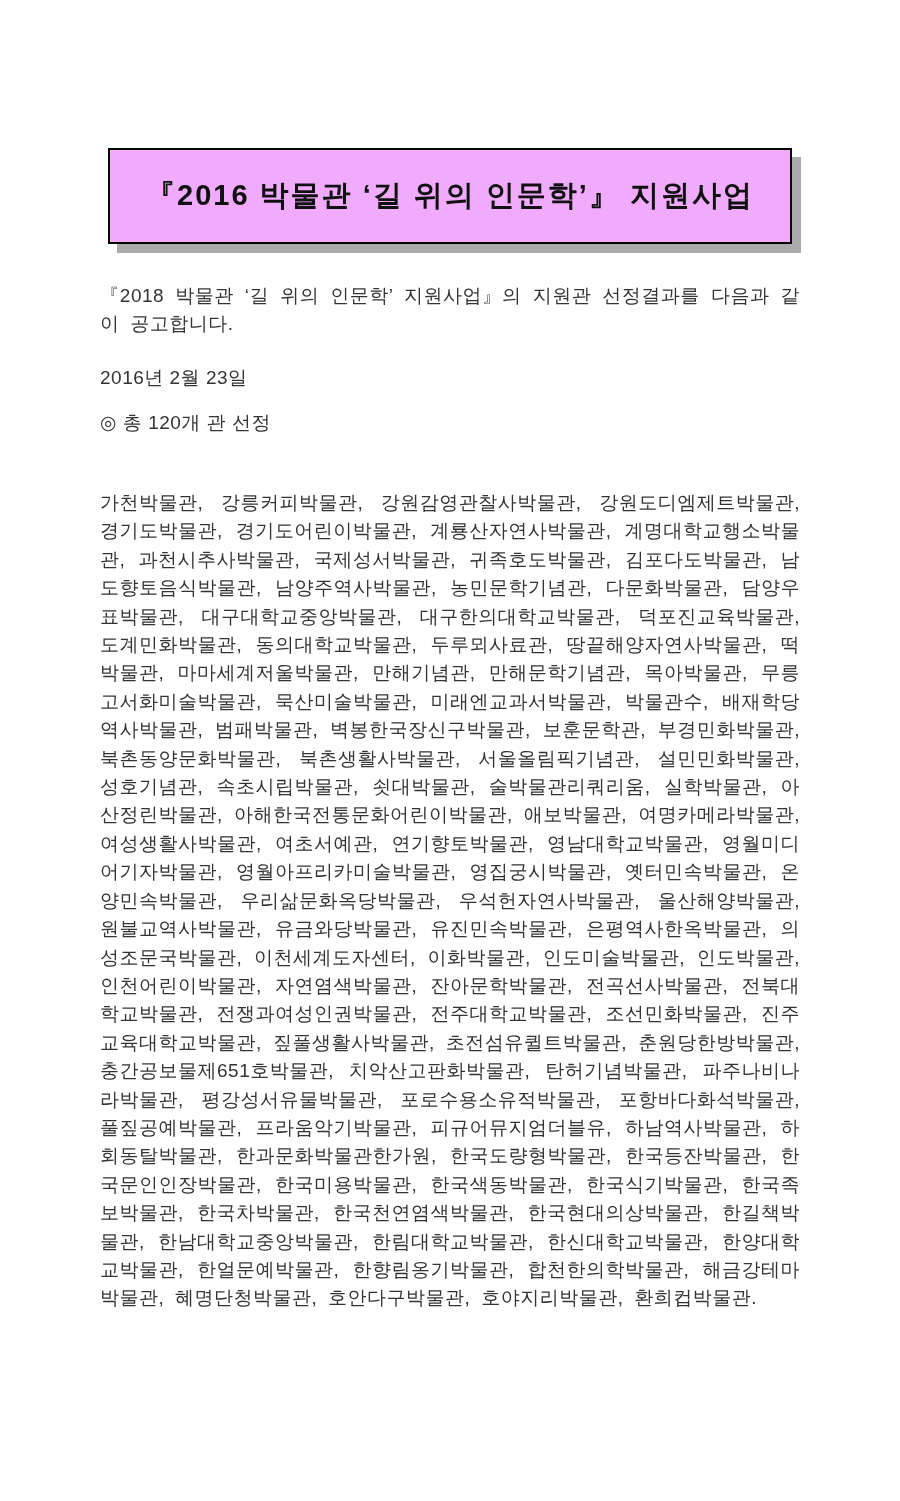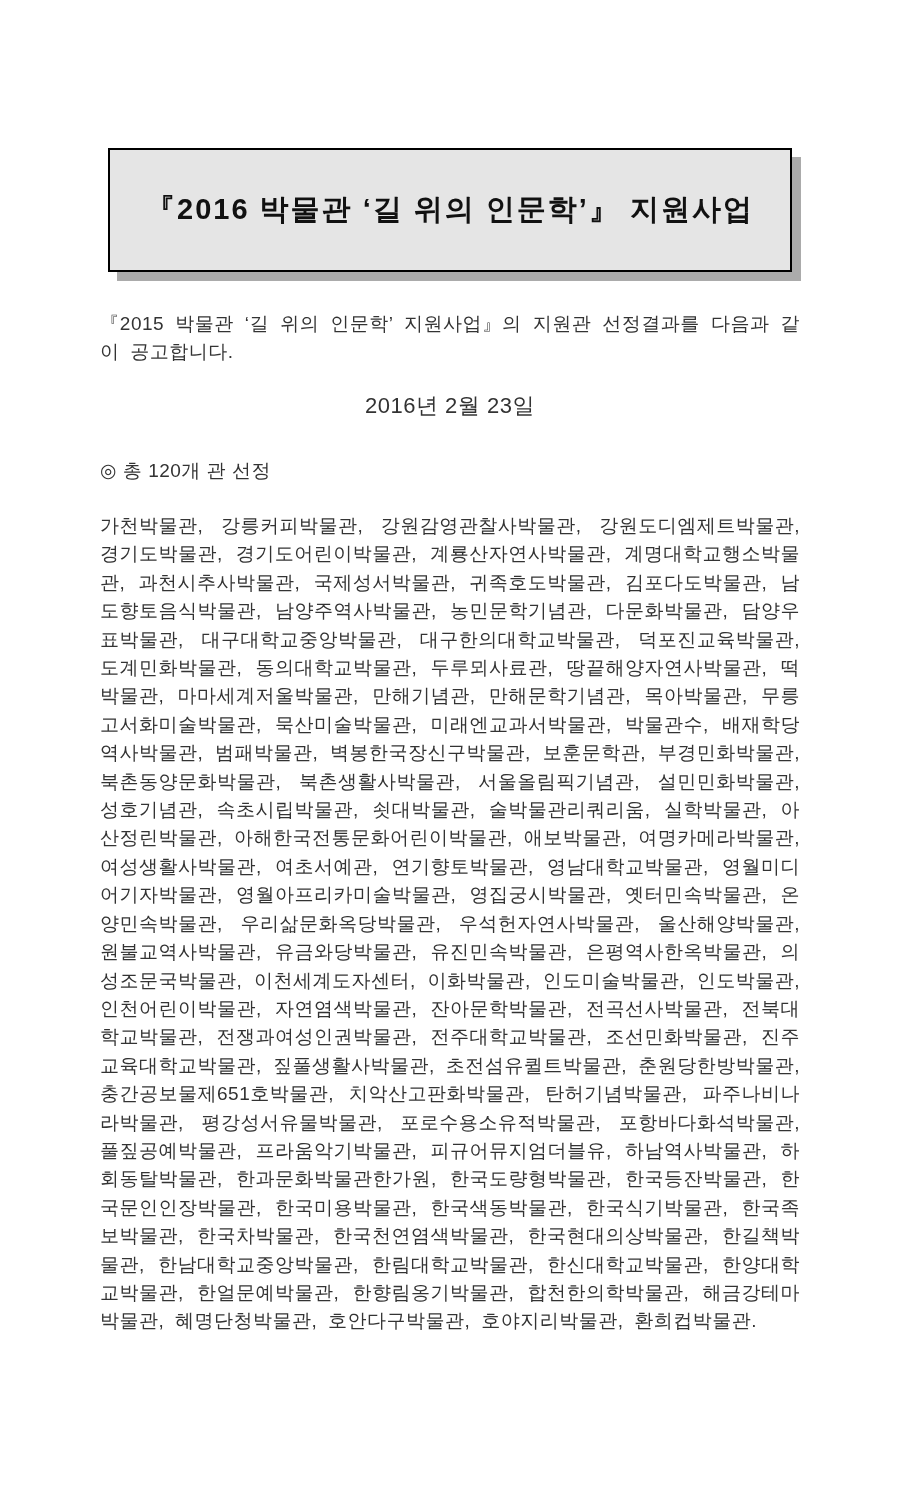--- a/index.html
+++ b/index.html
@@ -16,22 +16,22 @@
   }
   .page {
     box-sizing: border-box;
     width: 900px;
     height: 1501px;
     padding: 0 100px;
   }
   .title-box {
     box-sizing: border-box;
     margin: 148px 8px 0 8px;
-    height: 124px;
-    background: #e5e5e5;
+    height: 96px;
+    background: #f0abfc;
     border: 2px solid #000000;
     box-shadow: 9px 9px 0 #ababab;
     display: flex;
     flex-direction: column;
     align-items: center;
     justify-content: center;
     gap: 14px;
     font-size: 29px;
     font-weight: bold;
     color: #111111;
@@ -41,50 +41,50 @@
   .intro {
     margin-top: 38px;
     font-size: 19px;
     line-height: 28px;
     text-align: justify;
     word-spacing: 5px;
     letter-spacing: 0.5px;
   }
   .date-block {
     margin-top: 26px;
-    text-align: center;
-    font-size: 22px;
+    text-align: left;
+    font-size: 19px;
     line-height: 28px;
     letter-spacing: 0.5px;
   }
   .selection-heading {
-    margin-top: 37px;
+    margin-top: 17px;
     font-size: 19px;
     line-height: 28px;
     letter-spacing: 0.5px;
   }
   .museum-list {
-    margin-top: 27px;
+    margin-top: 52px;
     font-size: 19px;
     line-height: 28.4px;
     text-align: justify;
     word-spacing: 5px;
     letter-spacing: 0.5px;
   }
 </style>
 </head>
 <body>
 
 <div class="page">
 
   <div class="title-box">
     <div>『2016 박물관 ‘길 위의 인문학’』 지원사업</div>
   </div>
 
-  <p class="intro">『2015 박물관 ‘길 위의 인문학’ 지원사업』의 지원관 선정결과를 다음과 같이 공고합니다.</p>
+  <p class="intro">『2018 박물관 ‘길 위의 인문학’ 지원사업』의 지원관 선정결과를 다음과 같이 공고합니다.</p>
 
   <div class="date-block">
     <div>2016년 2월 23일</div>
   </div>
 
   <div class="selection-heading">◎ 총 120개 관 선정</div>
 
   <p class="museum-list">가천박물관, 강릉커피박물관, 강원감영관찰사박물관, 강원도디엠제트박물관, 경기도박물관, 경기도어린이박물관, 계룡산자연사박물관, 계명대학교행소박물관, 과천시추사박물관, 국제성서박물관, 귀족호도박물관, 김포다도박물관, 남도향토음식박물관, 남양주역사박물관, 농민문학기념관, 다문화박물관, 담양우표박물관, 대구대학교중앙박물관, 대구한의대학교박물관, 덕포진교육박물관, 도계민화박물관, 동의대학교박물관, 두루뫼사료관, 땅끝해양자연사박물관, 떡박물관, 마마세계저울박물관, 만해기념관, 만해문학기념관, 목아박물관, 무릉고서화미술박물관, 묵산미술박물관, 미래엔교과서박물관, 박물관수, 배재학당역사박물관, 범패박물관, 벽봉한국장신구박물관, 보훈문학관, 부경민화박물관, 북촌동양문화박물관, 북촌생활사박물관, 서울올림픽기념관, 설민민화박물관, 성호기념관, 속초시립박물관, 쇳대박물관, 술박물관리쿼리움, 실학박물관, 아산정린박물관, 아해한국전통문화어린이박물관, 애보박물관, 여명카메라박물관, 여성생활사박물관, 여초서예관, 연기향토박물관, 영남대학교박물관, 영월미디어기자박물관, 영월아프리카미술박물관, 영집궁시박물관, 옛터민속박물관, 온양민속박물관, 우리삶문화옥당박물관, 우석헌자연사박물관, 울산해양박물관, 원불교역사박물관, 유금와당박물관, 유진민속박물관, 은평역사한옥박물관, 의성조문국박물관, 이천세계도자센터, 이화박물관, 인도미술박물관, 인도박물관, 인천어린이박물관, 자연염색박물관, 잔아문학박물관, 전곡선사박물관, 전북대학교박물관, 전쟁과여성인권박물관, 전주대학교박물관, 조선민화박물관, 진주교육대학교박물관, 짚풀생활사박물관, 초전섬유퀼트박물관, 춘원당한방박물관, 충간공보물제651호박물관, 치악산고판화박물관, 탄허기념박물관, 파주나비나라박물관, 평강성서유물박물관, 포로수용소유적박물관, 포항바다화석박물관, 풀짚공예박물관, 프라움악기박물관, 피규어뮤지엄더블유, 하남역사박물관, 하회동탈박물관, 한과문화박물관한가원, 한국도량형박물관, 한국등잔박물관, 한국문인인장박물관, 한국미용박물관, 한국색동박물관, 한국식기박물관, 한국족보박물관, 한국차박물관, 한국천연염색박물관, 한국현대의상박물관, 한길책박물관, 한남대학교중앙박물관, 한림대학교박물관, 한신대학교박물관, 한양대학교박물관, 한얼문예박물관, 한향림옹기박물관, 합천한의학박물관, 해금강테마박물관, 혜명단청박물관, 호안다구박물관, 호야지리박물관, 환희컵박물관.</p>
 
 </div>

